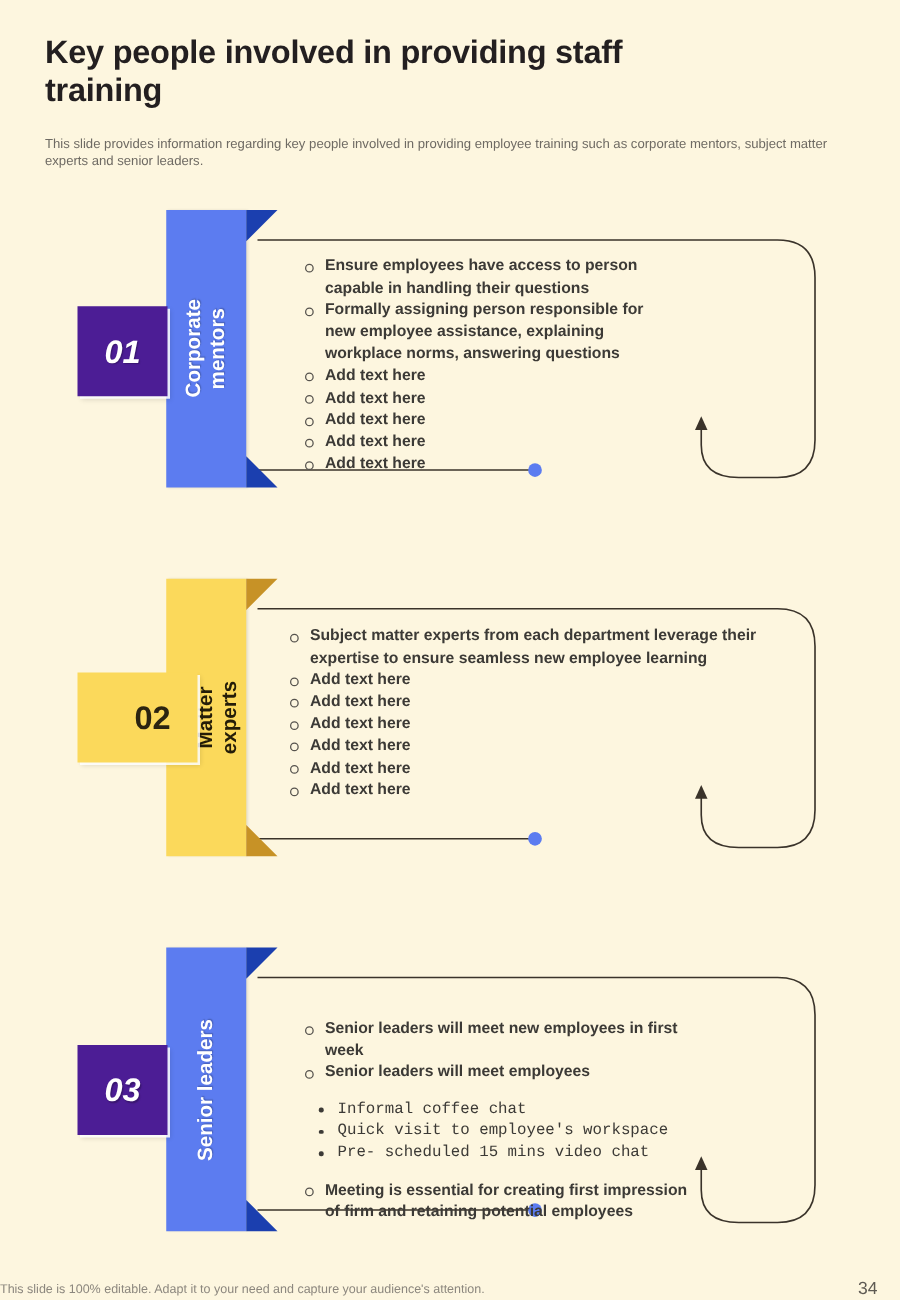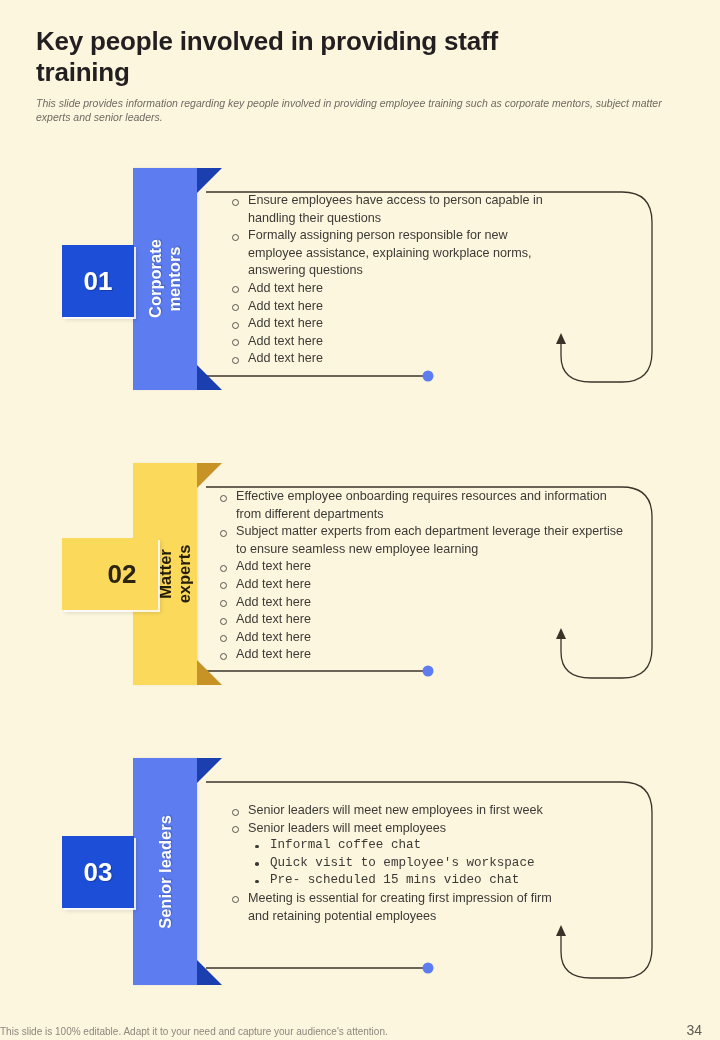--- a/index.html
+++ b/index.html
@@ -12,38 +12,37 @@
   }
   .slide{position:relative;width:720px;height:1040px;}
 
   
   .header{position:absolute;left:36px;top:26px;width:660px;}
   .title{
     font-size:26px;line-height:31px;font-weight:bold;color:#231F20;
     letter-spacing:-0.2px;margin:0;width:520px;
   }
   .subtitle{
-    font-size:10.5px;line-height:14px;color:#6E6A63;margin:8px 0 0 0;
+    font-size:10.5px;line-height:14px;color:#6E6A63;margin:20px 0 0 0;
     width:648px;
-    font-style:italic;
   }
 
   
   .section{position:absolute;left:0;top:0;width:720px;}
 
   
   .badge{
     position:absolute;
     width:72px;height:72px;
     display:flex;align-items:center;justify-content:center;
     font-size:26px;font-weight:bold;
     box-shadow:2px 2px 0 rgba(255,255,255,0.85), 3px 3px 4px rgba(0,0,0,0.12);
     z-index:3;
   }
-  .badge.blue{background:#1d4ed8;color:#FFFFFF;text-shadow:1px 1px 1px rgba(0,0,0,0.25);}
+  .badge.blue{background:#4c1d95;color:#FFFFFF;text-shadow:1px 1px 1px rgba(0,0,0,0.25);font-style:italic;}
   .badge.yellow{background:#FBD95B;color:#2B2410;padding-left:24px;}
 
   
   .banner{
     position:absolute;
     width:64px;
     z-index:2;
     box-shadow:1px 0 2px rgba(0,0,0,0.10);
   }
   .banner.blue{background:#5C7CF0;}
@@ -76,21 +75,21 @@
   .fold.yellow.bottom{
     border-bottom:25px solid #C79226;
     border-right:25px solid transparent;
   }
 
   
   .connector{position:absolute;left:0;top:0;overflow:visible;z-index:1;}
 
   
   .content{position:absolute;z-index:4;}
-  ul.bul{list-style:none;margin:0;padding:0;}
+  ul.bul{list-style:none;margin:12px;padding:0;font-weight:bold;}
   ul.bul > li{
     position:relative;padding-left:22px;
     font-size:12.6px;line-height:17.6px;color:#3C3A36;
     margin:0;
   }
   ul.bul > li::before{
     content:"";position:absolute;left:6px;top:6.5px;
     width:5px;height:5px;border:1px solid #55524D;border-radius:50%;
   }
   ul.sub{list-style:none;margin:0;padding:0;}
@@ -168,21 +167,20 @@
     <div class="banner yellow" style="left:133px;top:463px;height:222px;">
       <span class="banner-label two-line">Subject Matter experts</span>
     </div>
     <div class="fold yellow top" style="left:197px;top:463px;"></div>
     <div class="fold yellow bottom" style="left:197px;top:660px;"></div>
 
     <div class="badge yellow" style="left:62px;top:538px;">02</div>
 
     <div class="content" style="left:214px;top:488px;width:420px;">
       <ul class="bul">
-        <li>Effective employee onboarding requires resources and information from different departments</li>
         <li>Subject matter experts from each department leverage their expertise to ensure seamless new employee learning</li>
         <li>Add text here</li>
         <li>Add text here</li>
         <li>Add text here</li>
         <li>Add text here</li>
         <li>Add text here</li>
         <li>Add text here</li>
       </ul>
     </div>
   </div>

